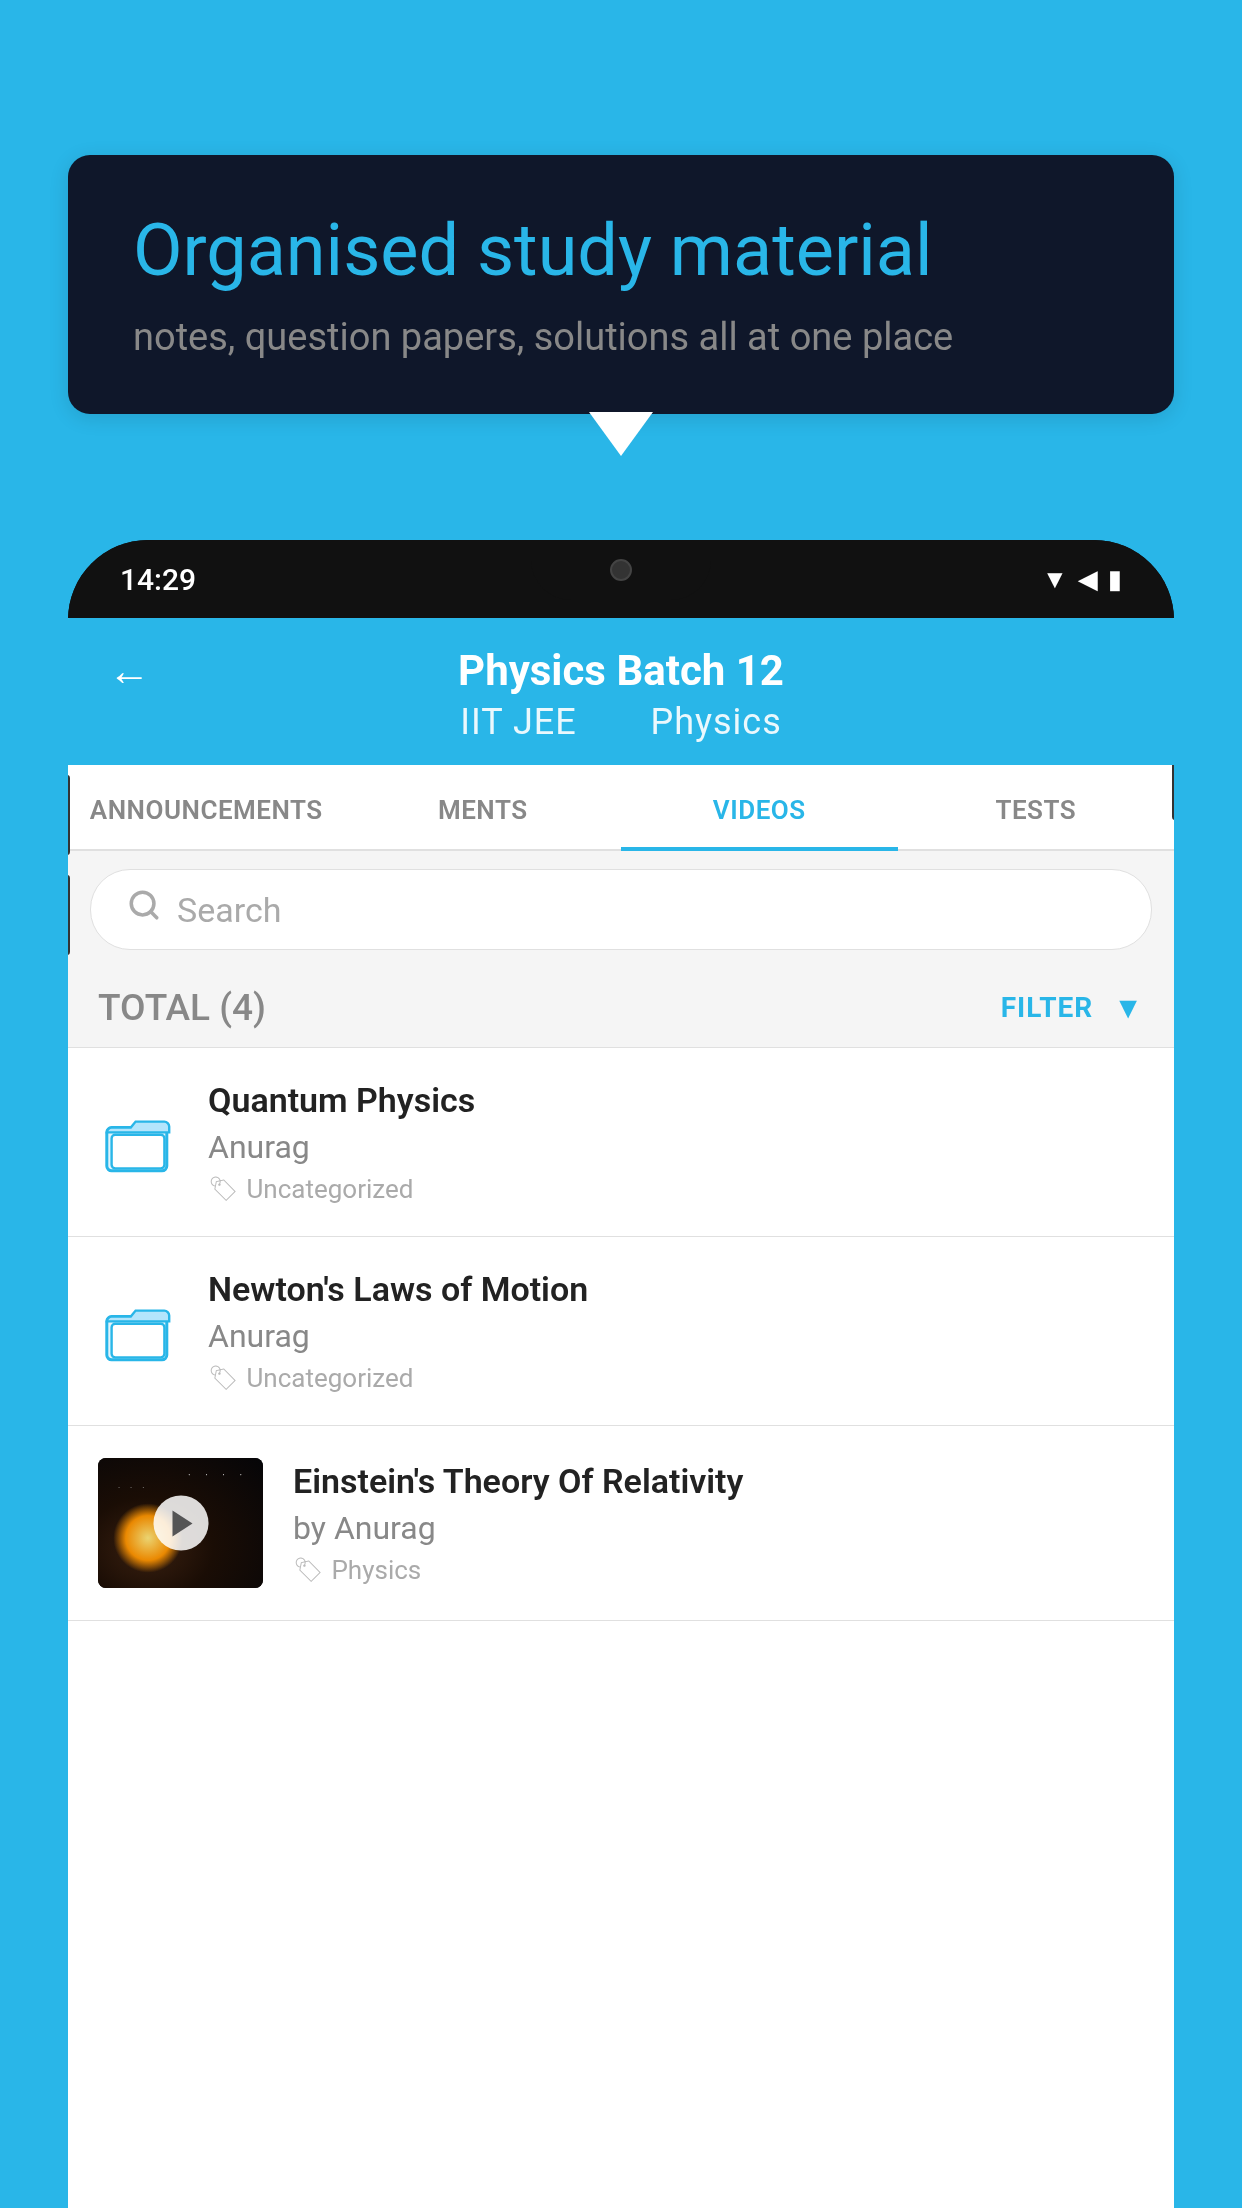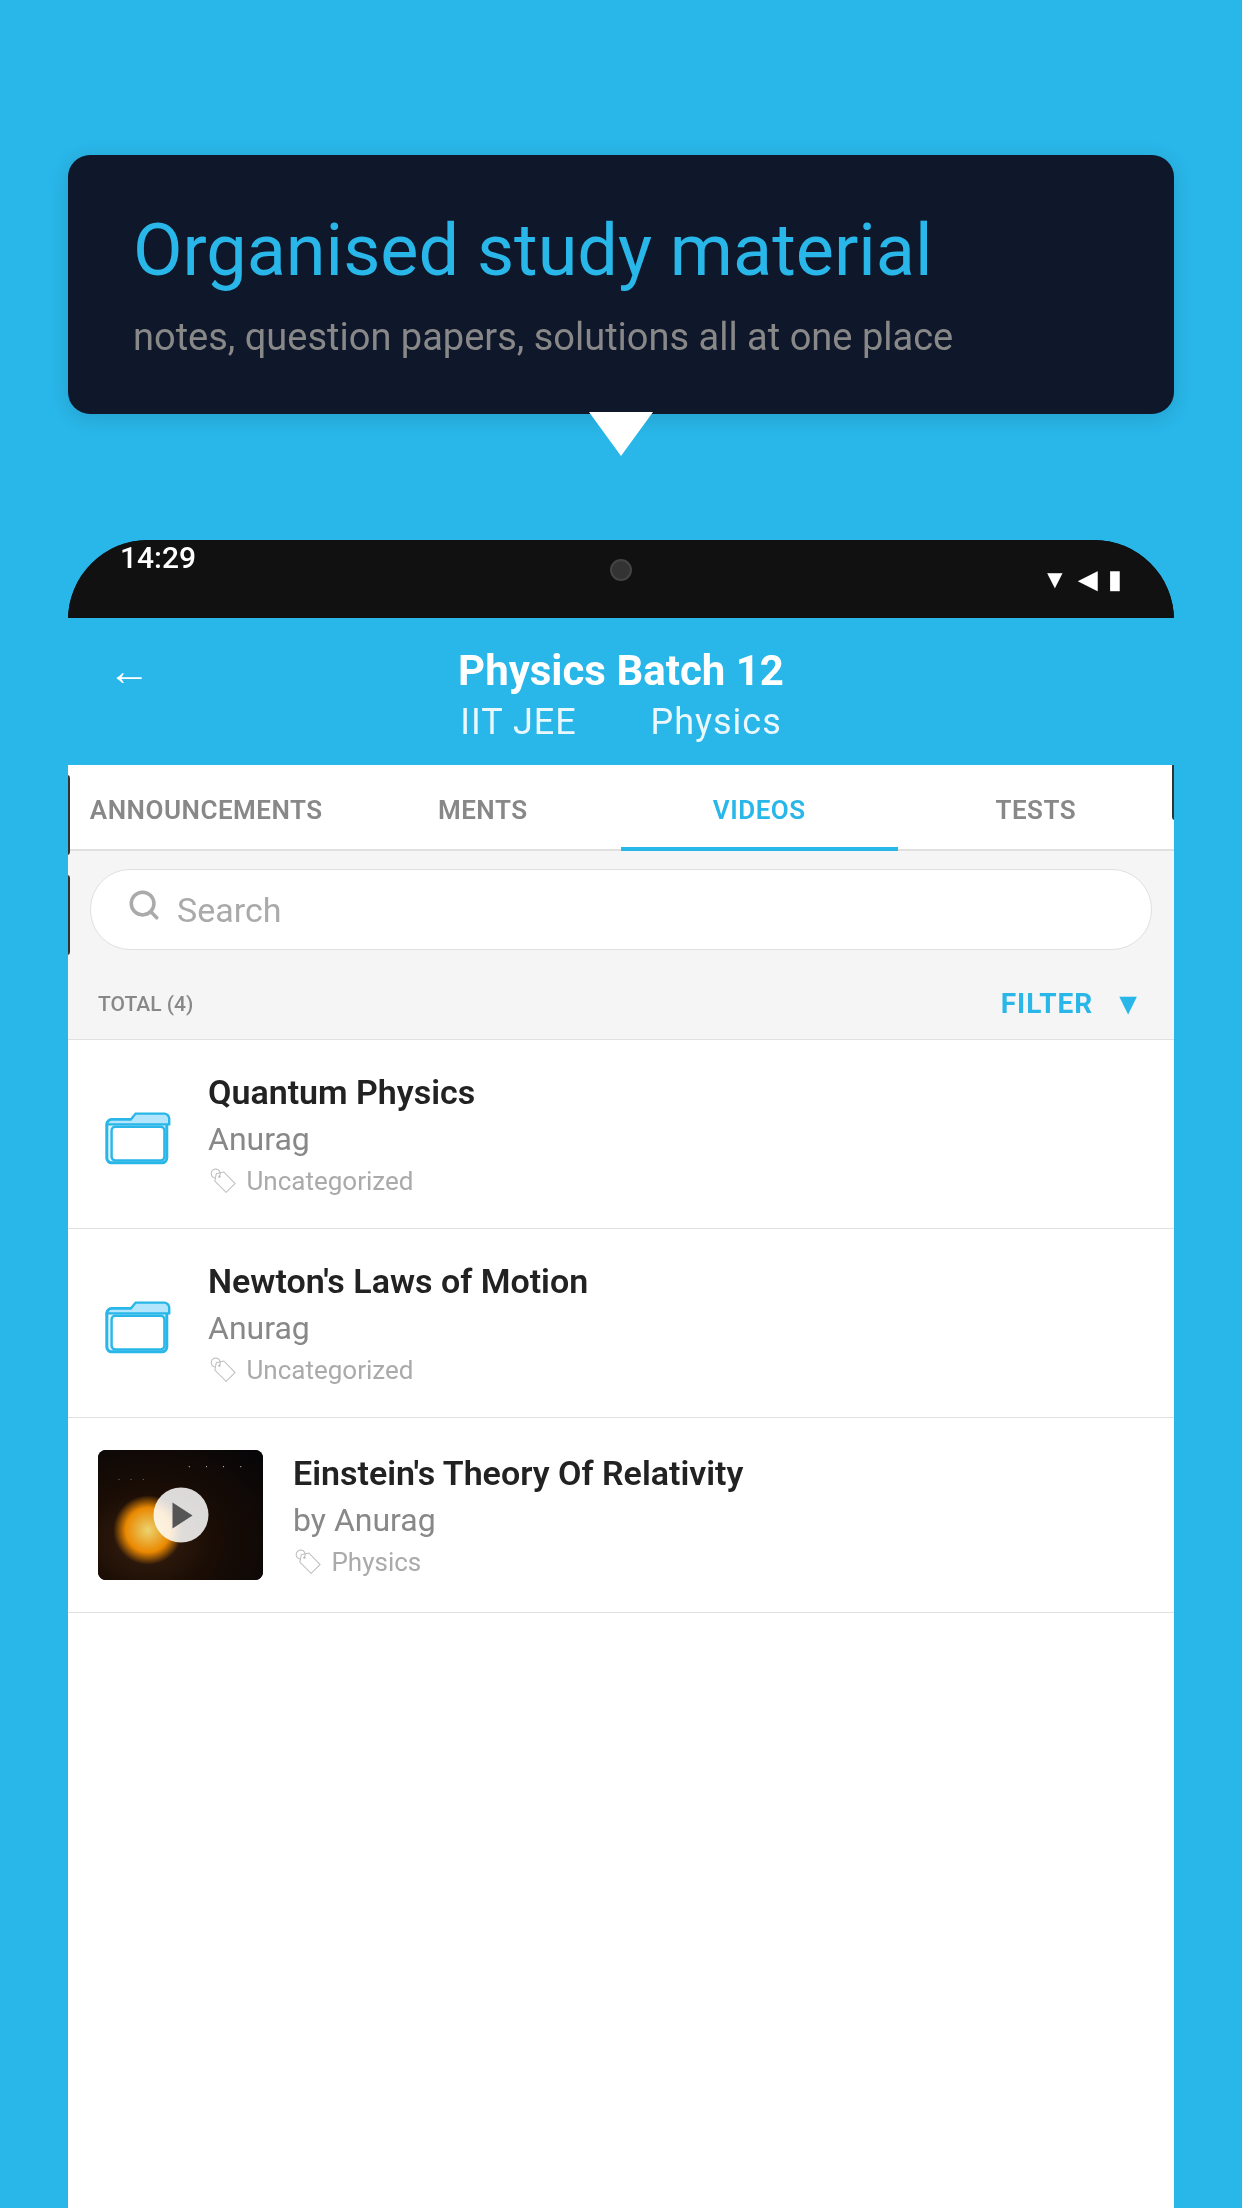--- a/index.html
+++ b/index.html
@@ -62,20 +62,21 @@
       background: #111;
       border-radius: 80px 80px 0 0;
       overflow: hidden;
     }
 
     
     .phone-top {
       background: #111;
       height: 78px;
       display: flex;
+      align-items: center;
       justify-content: space-between;
       padding: 0 52px;
       position: relative;
       gap: 8px;
     }
 
     .phone-time {
       color: #fff;
       font-size: 30px;
       font-weight: 500;
@@ -226,21 +227,21 @@
       display: flex;
       align-items: center;
       justify-content: space-between;
       padding: 18px 30px;
       background: #f5f5f5;
       border-bottom: 1px solid #e0e0e0;
     }
 
     .total-label {
       color: #888;
-      font-size: 21px;
+      font-size: 37px;
       font-weight: 500;
     }
 
     .filter-btn {
       color: #29b6e8;
       font-size: 28px;
       font-weight: 700;
       display: flex;
       align-items: center;
       gap: 20px;

